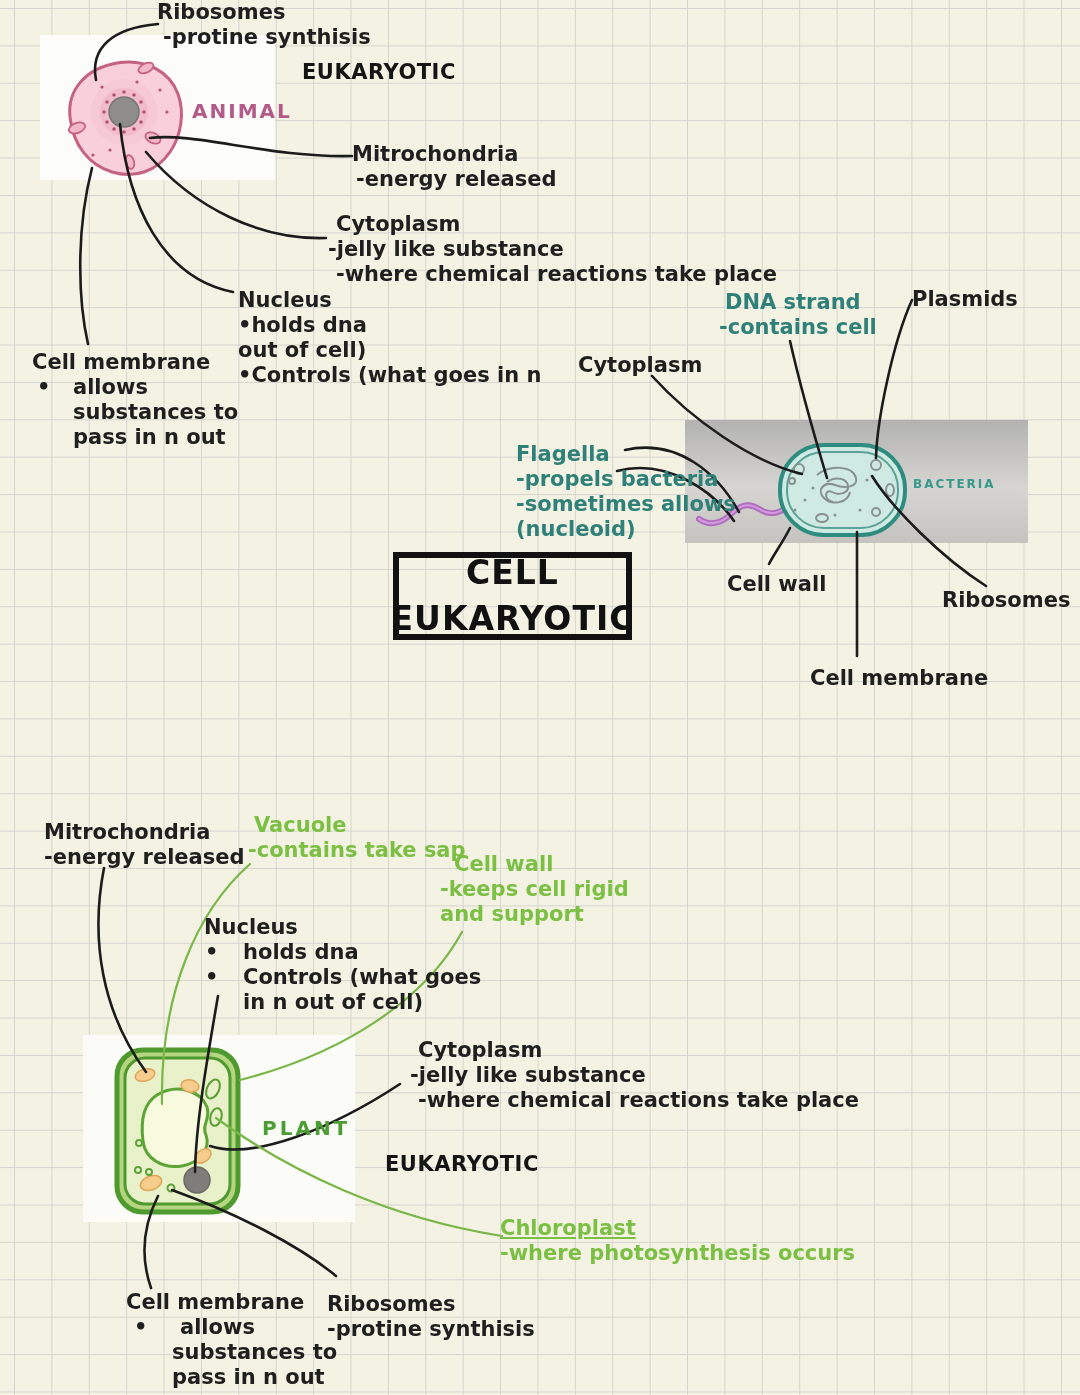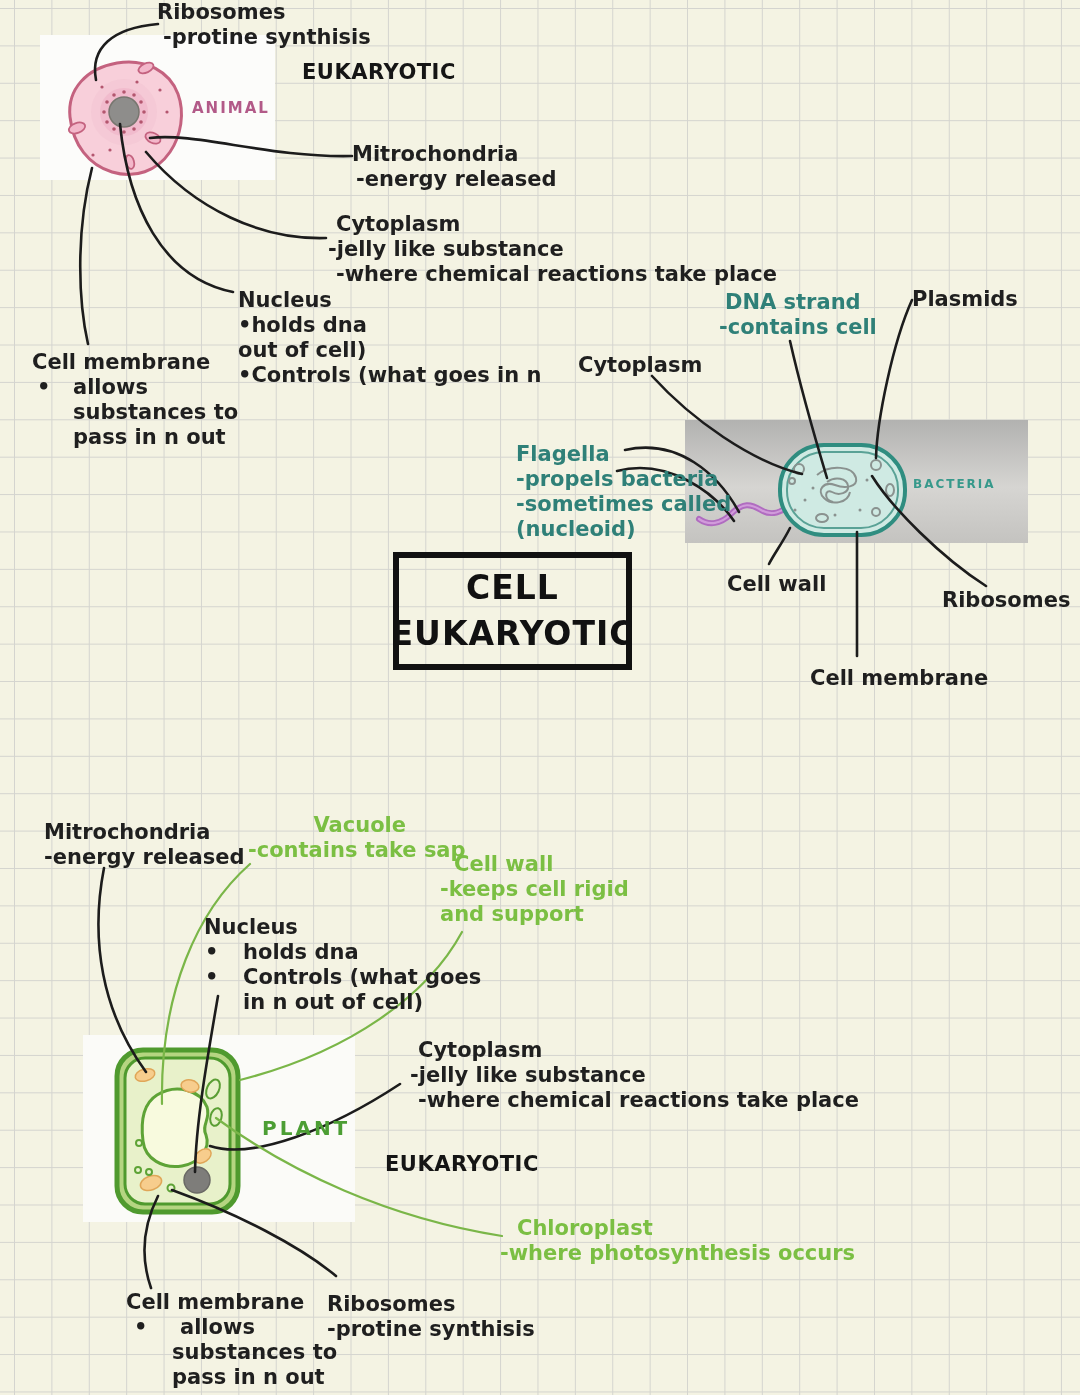--- a/index.html
+++ b/index.html
@@ -34,30 +34,30 @@
     color:#151515;
     z-index:10;
     white-space:nowrap;
   }
   .caption{
     position:absolute;
     font-weight:bold;
     z-index:10;
     white-space:nowrap;
   }
-  .cap-animal{font-size:15px;letter-spacing:2px;color:#b25a88;}
+  .cap-animal{font-size:20px;letter-spacing:2px;color:#b25a88;}
   .cap-bacteria{font-size:12px;letter-spacing:2px;color:#37998b;}
   .cap-plant{font-size:20px;letter-spacing:3px;color:#4c9e34;}
   .bul-row{display:flex;}
   .bul{width:36px;padding-left:5px;}
   .ind{padding-left:41px;}
   .cellimg{position:absolute;z-index:1;}
   .wires{position:absolute;left:0;top:0;z-index:5;pointer-events:none;}
   .titlebox{
-    position:absolute;left:393px;top:552px;width:239px;height:118px;
+    position:absolute;left:393px;top:552px;width:239px;height:88px;
     border:6px solid #111;box-sizing:border-box;
     display:flex;flex-direction:column;align-items:center;justify-content:center;
     z-index:10;background:transparent;
   }
   .titlebox div{
     font-weight:bold;font-size:33px;line-height:46px;letter-spacing:1px;color:#111;
   }
 </style>
 </head>
 <body>
@@ -234,38 +234,38 @@
     <div>-contains cell</div>
   </div>
 
   <div class="lbl" style="left:912px;top:287px;">Plasmids</div>
 
   <div class="lbl" style="left:578px;top:353px;">Cytoplasm</div>
 
   <div class="lbl teal" style="left:516px;top:442px;">
     <div>Flagella</div>
     <div>-propels bacteria</div>
-    <div>-sometimes called</div>
+    <div>-sometimes allows</div>
     <div>(nucleoid)</div>
   </div>
 
   <div class="caption cap-bacteria" style="left:913px;top:477px;">BACTERIA</div>
 
   <div class="lbl" style="left:727px;top:572px;">Cell wall</div>
 
   <div class="lbl" style="left:942px;top:588px;">Ribosomes</div>
 
   <div class="lbl" style="left:810px;top:666px;">Cell membrane</div>
 
   <div class="lbl" style="left:44px;top:820px;">
     <div>Mitrochondria</div>
     <div>-energy released</div>
   </div>
 
-  <div class="lbl green" style="left:248px;top:813px;text-align:center;">
+  <div class="lbl green" style="left:248px;top:813px;">
     <div style="padding-left:6px;">Vacuole</div>
     <div>-contains take sap</div>
   </div>
 
   <div class="lbl green" style="left:440px;top:852px;">
     <div style="padding-left:14px;">Cell wall</div>
     <div>-keeps cell rigid</div>
     <div>and support</div>
   </div>
 
@@ -286,21 +286,21 @@
     <div style="padding-left:8px;">Cytoplasm</div>
     <div>-jelly like substance</div>
     <div style="padding-left:8px;">-where chemical reactions take place</div>
   </div>
 
   <div class="caption cap-plant" style="left:262px;top:1116px;">PLANT</div>
 
   <div class="heading" style="left:385px;top:1152px;">EUKARYOTIC</div>
 
   <div class="lbl green" style="left:500px;top:1216px;">
-    <div style="padding-left:17px;">Chloroplast</div>
+    <div style="text-decoration:underline;">Chloroplast</div>
     <div>-where photosynthesis occurs</div>
   </div>
 
   <div class="lbl" style="left:126px;top:1290px;">
     <div>Cell membrane</div>
     <div class="bul-row">
       <span class="bul" style="width:46px;padding-left:8px;">•</span>
       <span>allows</span>
     </div>
     <div style="padding-left:46px;">substances to</div>

